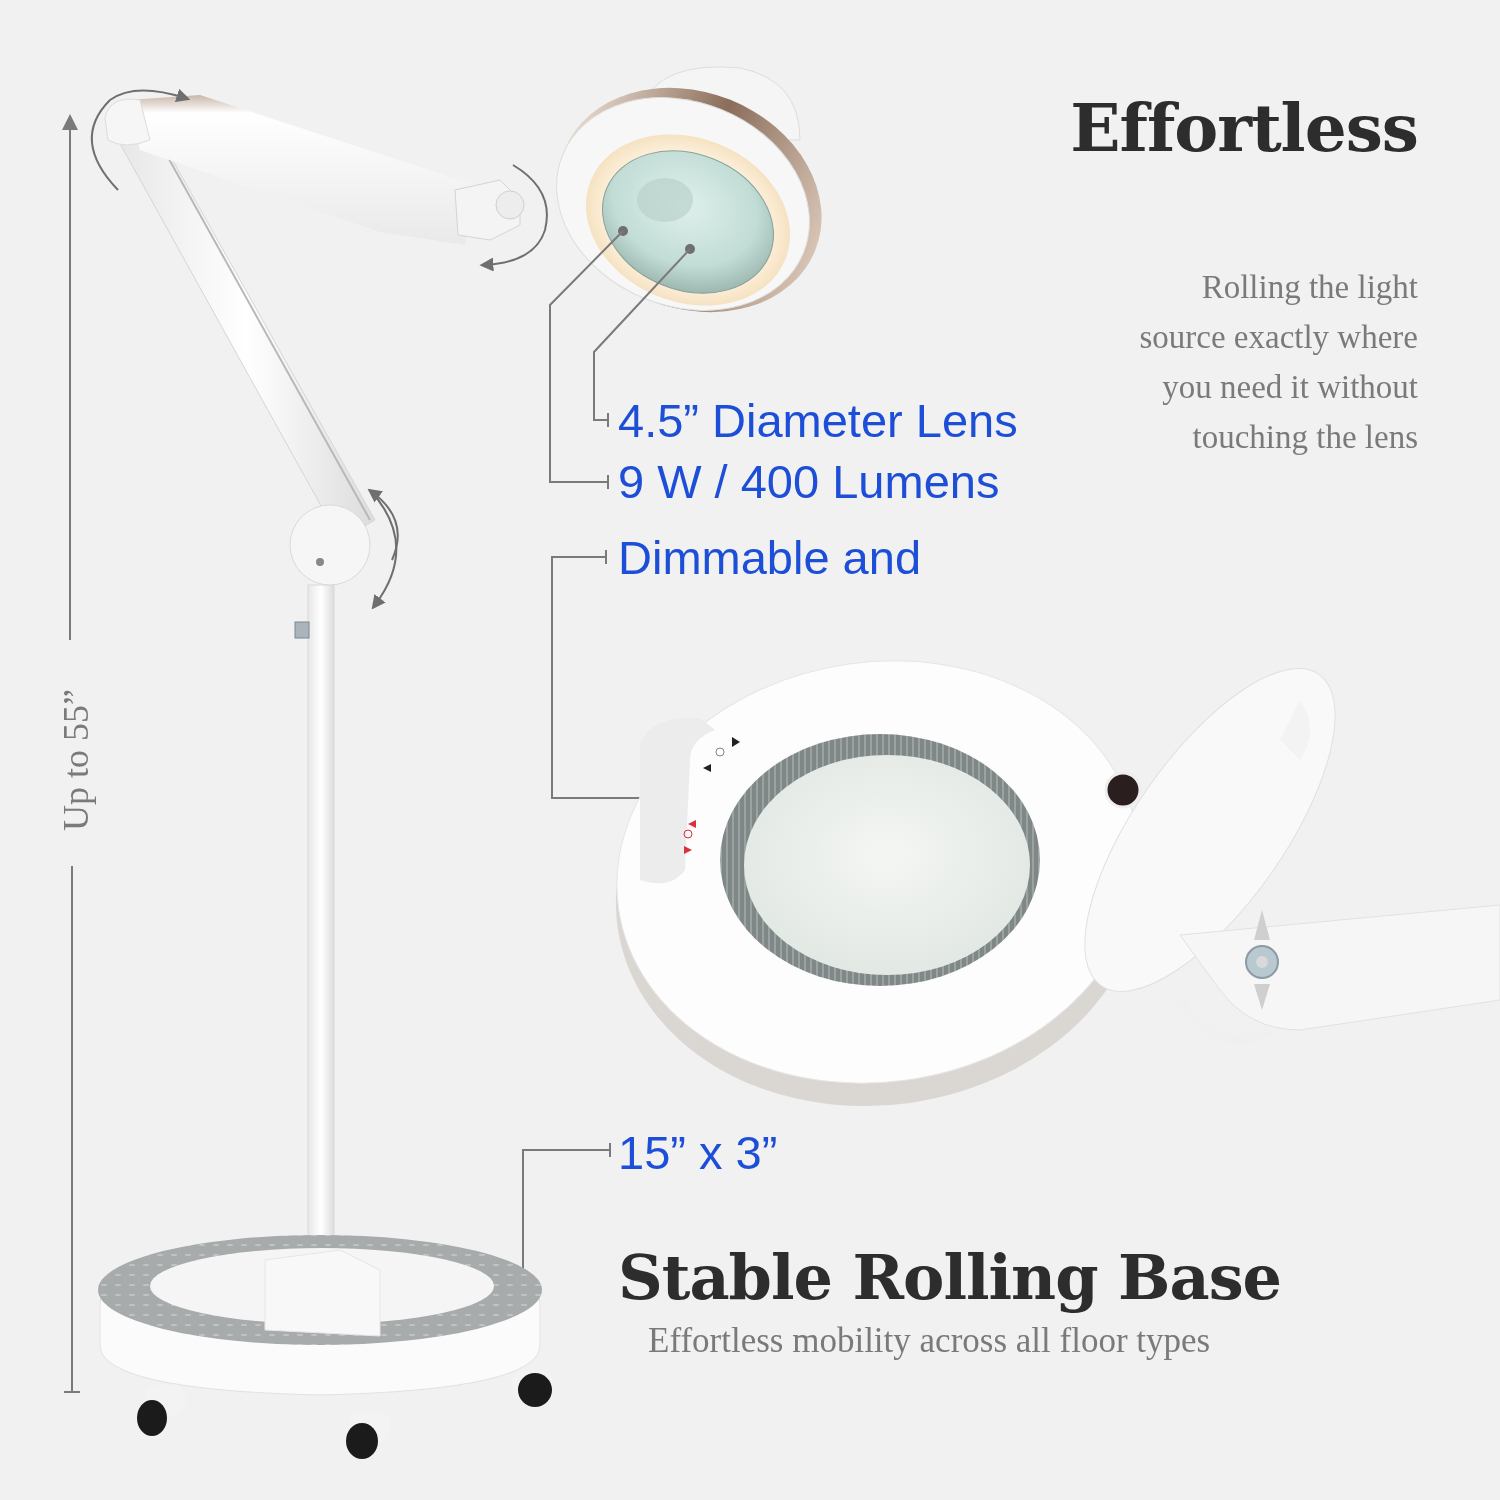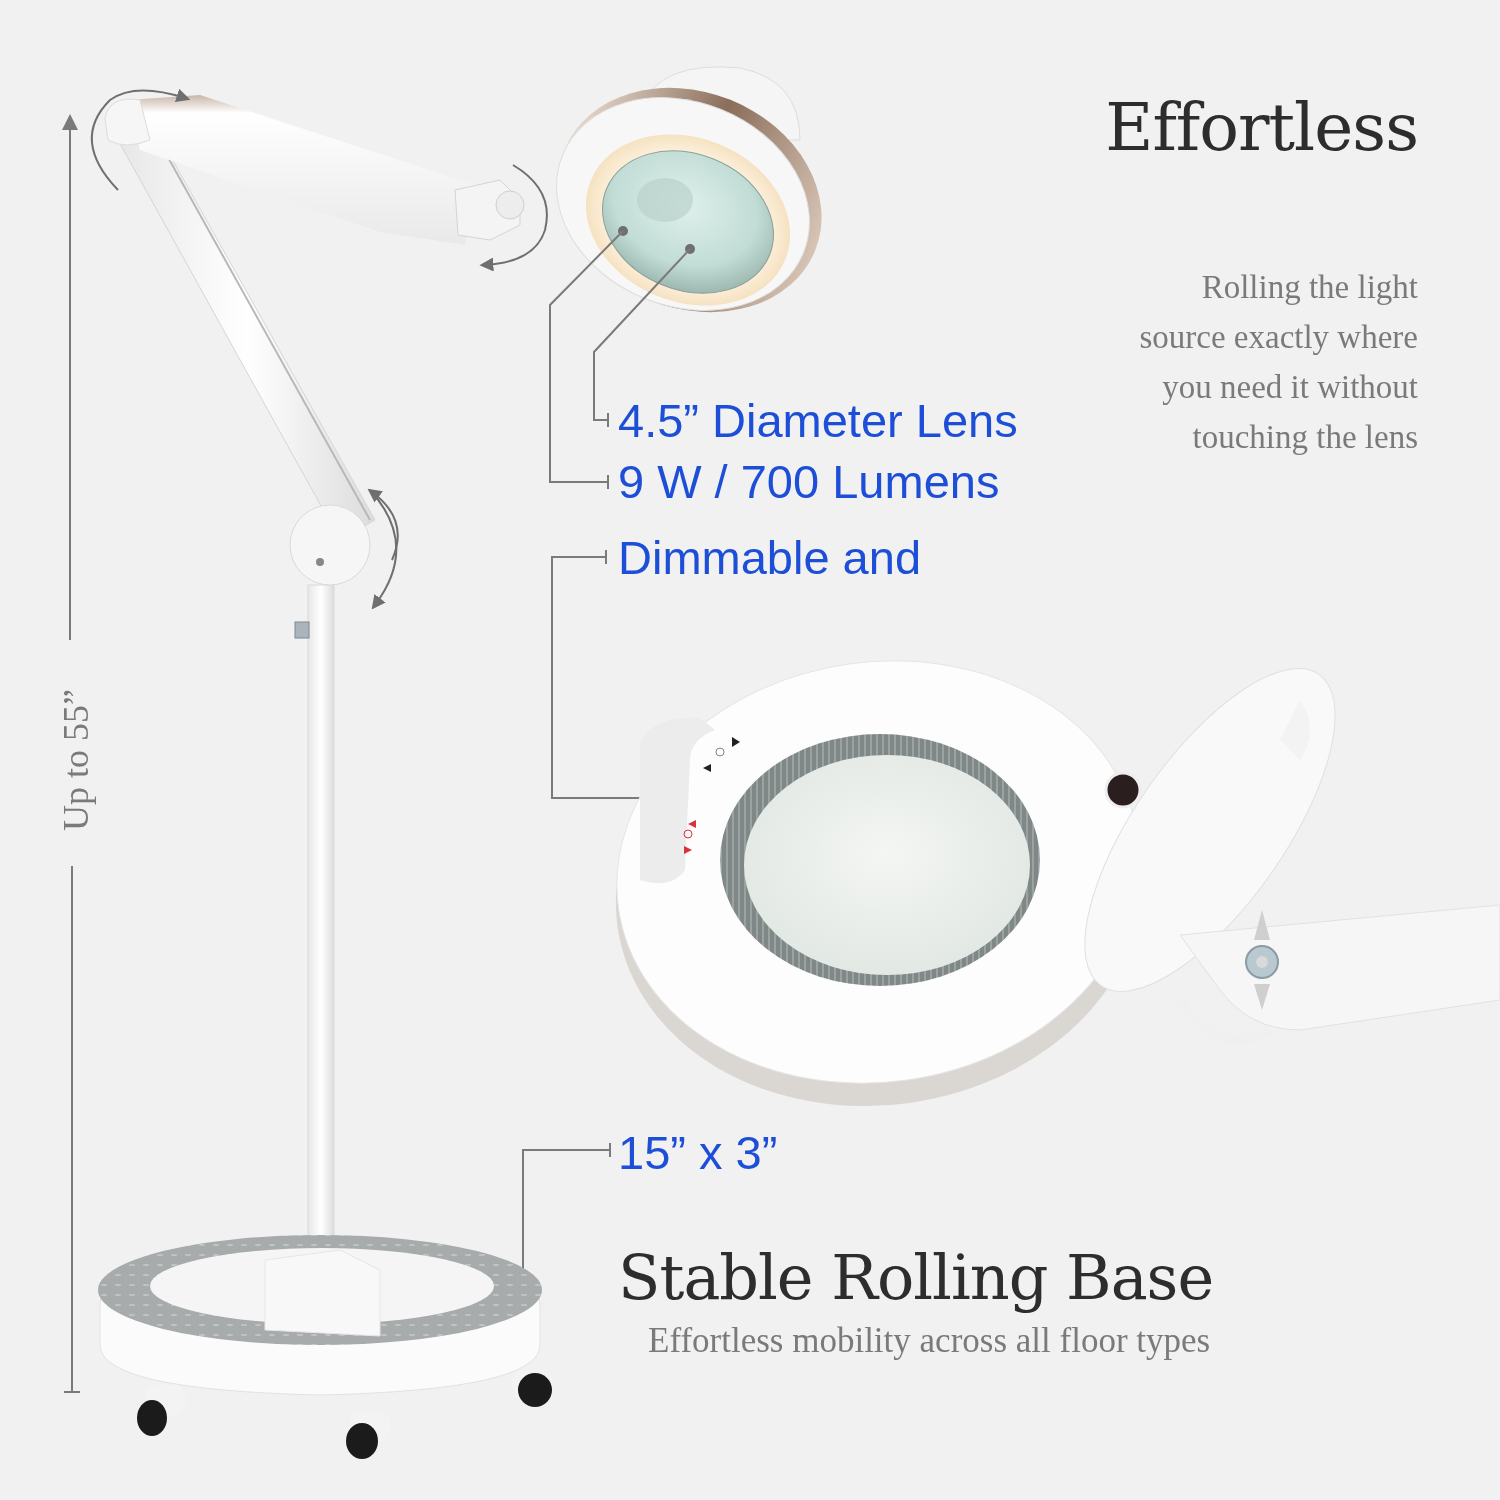--- a/index.html
+++ b/index.html
@@ -6,21 +6,21 @@
   body {
     width: 1500px; height: 1500px; position: relative; overflow: hidden;
     background: #f1f1f1;
     font-family: "DejaVu Serif", serif;
   }
   .canvas { position: absolute; inset: 0; }
   svg.art { position: absolute; left: 0; top: 0; }
 
   .title {
     position: absolute; color: #2d2d2d; font-family: "DejaVu Serif", serif;
-    letter-spacing: -1px; font-weight: normal;
+    letter-spacing: -1px; font-weight: bold;
   }
   .title-right { right: 82px; top: 86px; text-align: right; font-size: 66px; line-height: 84px; }
   .desc-right {
     position: absolute; right: 82px; top: 262px; width: 420px; text-align: right;
     color: #7a7a7a; font-size: 33px; line-height: 50px; font-family: "Liberation Serif", serif;
   }
   .callout {
     position: absolute; color: #1d4ed8; font-family: Liberation Sans, sans-serif;
     font-size: 47px; line-height: 50px; white-space: nowrap;
   }
@@ -191,21 +191,21 @@
     <div>Effortless</div>
   </div>
   <div class="desc-right">
     <div>Rolling the light</div>
     <div>source exactly where</div>
     <div>you need it without</div>
     <div>touching the lens</div>
   </div>
 
   <div class="callout" style="left:618px; top:396px;">4.5” Diameter Lens</div>
-  <div class="callout" style="left:618px; top:457px;">9 W / 700 Lumens</div>
+  <div class="callout" style="left:618px; top:457px;">9 W / 400 Lumens</div>
   <div class="callout" style="left:618px; top:533px;">Dimmable and</div>
   <div class="callout" style="left:618px; top:1128px;">15” x 3”</div>
 
   <div class="height-label">Up to 55”</div>
 
   <div class="title title-bottom">Stable Rolling Base</div>
   <div class="desc-bottom">Effortless mobility across all floor types</div>
 
 </div>
 

